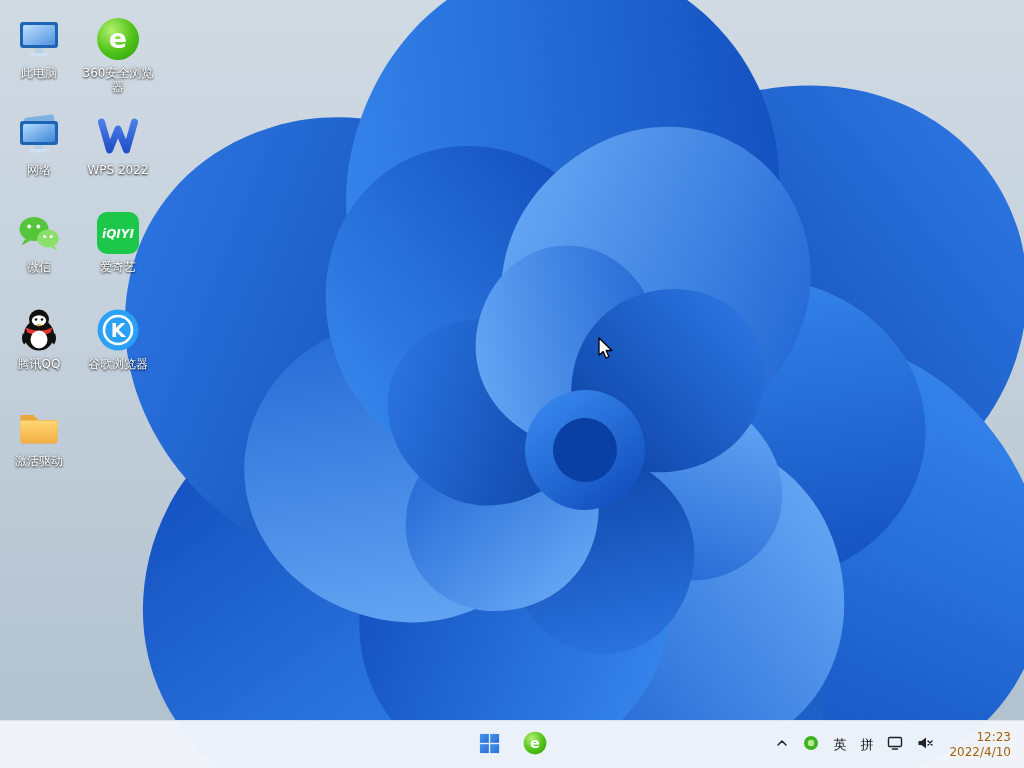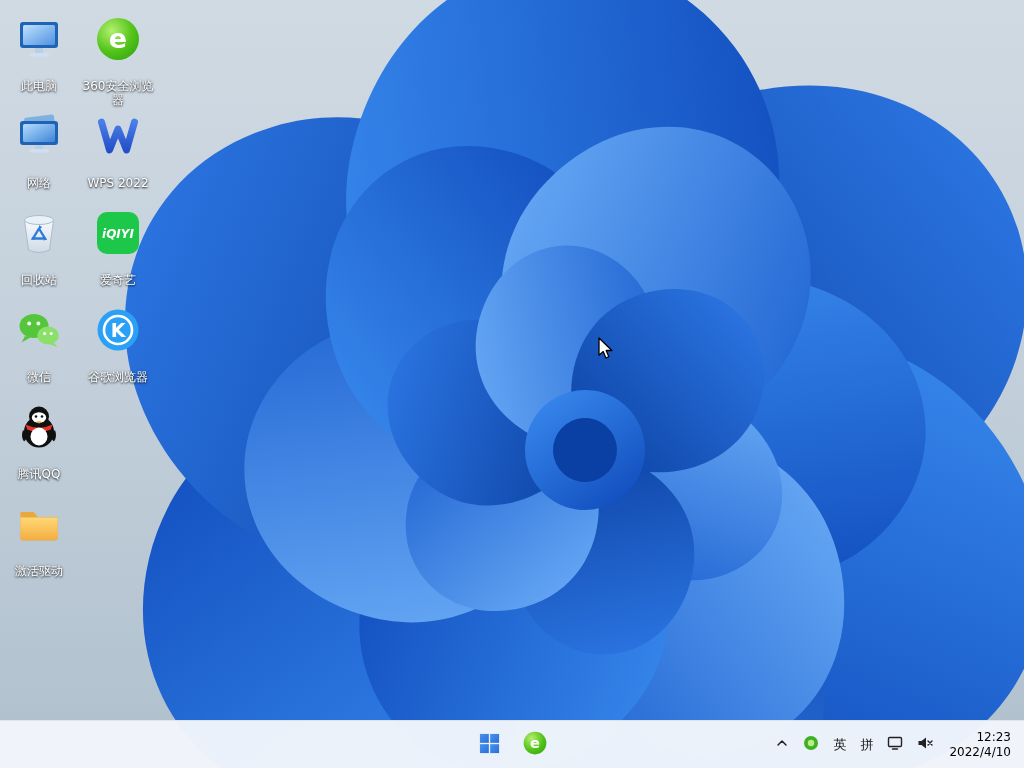--- a/index.html
+++ b/index.html
@@ -8,42 +8,42 @@
   .desktop{position:relative;width:1024px;height:768px;background:#c3cfda}
   .wallpaper{position:absolute;inset:0;display:block}
 
   
   .col{position:absolute;top:6px;display:flex;flex-direction:column}
   .col1{left:0}
   .col2{left:79px}
   .dicon{width:78px;height:97px;display:flex;flex-direction:column;align-items:center;
     padding-top:9px;cursor:default}
   .dicon .art{width:48px;height:48px;display:flex;align-items:center;justify-content:center}
-  .dicon .lbl{margin-top:16px;font-size:12px;line-height:14px;color:#fff;text-align:center;
+  .dicon .lbl{margin-top:3px;font-size:12px;line-height:14px;color:#fff;text-align:center;
     text-shadow:0 1px 2px rgba(0,0,0,.78),0 0 3px rgba(0,0,0,.45);max-width:76px;
     word-break:break-all}
 
   
   .chrome-art{width:44px;height:44px;border-radius:50%;position:relative;
     background:conic-gradient(from -60deg,#ea4335 0 120deg,#fbbc05 120deg 240deg,#34a853 240deg 360deg)}
   .chrome-art::before{content:"";position:absolute;inset:11px;background:#fff;border-radius:50%}
   .chrome-art::after{content:"";position:absolute;inset:14px;background:#1a73e8;border-radius:50%}
 
   
   .taskbar{position:absolute;left:0;right:0;bottom:0;height:48px;
     background:rgba(242,246,251,.97);border-top:1px solid rgba(0,0,0,.06)}
   .tb-center{position:absolute;left:50%;top:0;transform:translateX(-50%);height:100%;
     display:flex;align-items:center;gap:4px}
   .tb-btn{width:42px;height:42px;border:none;background:transparent;border-radius:6px;
     display:flex;align-items:center;justify-content:center;cursor:pointer}
   .tray{position:absolute;right:4px;top:0;height:100%;display:flex;align-items:center}
   .tray-item{height:40px;display:flex;align-items:center;justify-content:center;
     padding:0 7px;border-radius:6px;font-size:13px;color:#111;cursor:default}
   .clock{display:flex;flex-direction:column;align-items:flex-end;justify-content:center;
-    font-size:12px;line-height:15px;color:#000000;padding:0 9px}
+    font-size:12px;line-height:15px;color:#a16207;padding:0 9px}
 
   .cursor{position:absolute;left:597px;top:337px;pointer-events:none}
 </style>
 </head>
 <body>
 
 <div class="desktop">
 
   <svg class="wallpaper" viewBox="0 0 1024 768" preserveAspectRatio="none">
     <defs>
@@ -129,39 +129,20 @@
           <rect x="10" y="4" width="30" height="20" rx="2" fill="#7fb1e0" transform="rotate(-7 25 14)"></rect>
           <rect x="5" y="9" width="38" height="24" rx="3" fill="#1e63b4"></rect>
           <rect x="8" y="12" width="32" height="18" rx="1.5" fill="url(#netScr)"></rect>
           <path d="M20 33 h8 v4 h-8 z" fill="#b9cfe3"></path>
           <rect x="14" y="37" width="20" height="3.5" rx="1.5" fill="#cfdef0"></rect>
         </svg>
       </div>
       <div class="lbl">网络</div>
     </div>
 
-    <div class="dicon">
-      <div class="art">
-        <svg viewBox="0 0 48 48" width="48" height="48">
-          <defs>
-              <linearGradient id="binG" x1="0" y1="0" x2="0" y2="1">
-            <stop offset="0" stop-color="#f7fafc"></stop>
-                <stop offset="1" stop-color="#cfdbe7"></stop>
-          </linearGradient>
-            </defs>
-          <path d="M9.5 11 L13.5 41 Q24 46 34.5 41 L38.5 11 Z" fill="url(#binG)" stroke="#a8bdd0" stroke-width="1"></path>
-          <ellipse cx="24" cy="11" rx="14.5" ry="4.5" fill="#e9f1f8" stroke="#a8bdd0" stroke-width="1"></ellipse>
-          <path d="M24 19.5 L30 29.5 H18 Z" fill="none" stroke="#2f7bd9" stroke-width="2.4" stroke-linejoin="round"></path>
-          <path d="M24 16 l3.2 2.2 -3.2 2.2 z" fill="#2f7bd9"></path>
-          <path d="M32.2 30.8 l-3.8 0.6 1.8 -3.4 z" fill="#2f7bd9"></path>
-          <path d="M15.8 30.8 l1.9 -3.4 1.9 3.4 z" fill="#2f7bd9"></path>
-        </svg>
-      </div>
-      <div class="lbl">回收站</div>
-    </div>
 
 
     <div class="dicon">
       <div class="art">
         <svg viewBox="0 0 48 48" width="48" height="48">
           <ellipse cx="19" cy="20" rx="14.5" ry="12" fill="#55c63c"></ellipse>
           <path d="M10 30 L6.5 36.5 L15.5 31.5 Z" fill="#55c63c"></path>
           <circle cx="14.2" cy="17.5" r="1.9" fill="#fff"></circle>
           <circle cx="23.4" cy="17.5" r="1.9" fill="#fff"></circle>
           <ellipse cx="33" cy="29.5" rx="10.8" ry="9" fill="#8ae06a"></ellipse>

